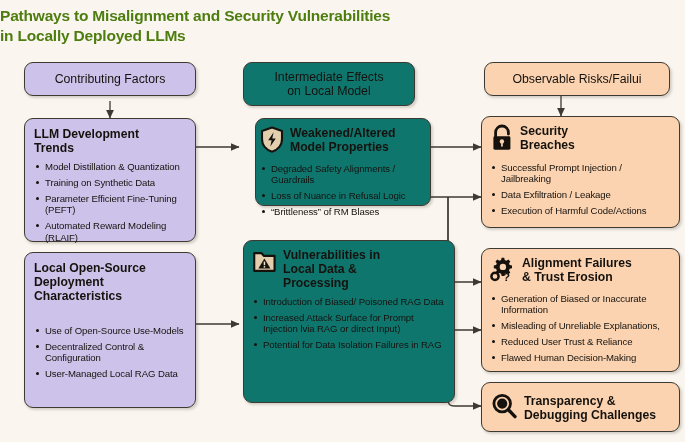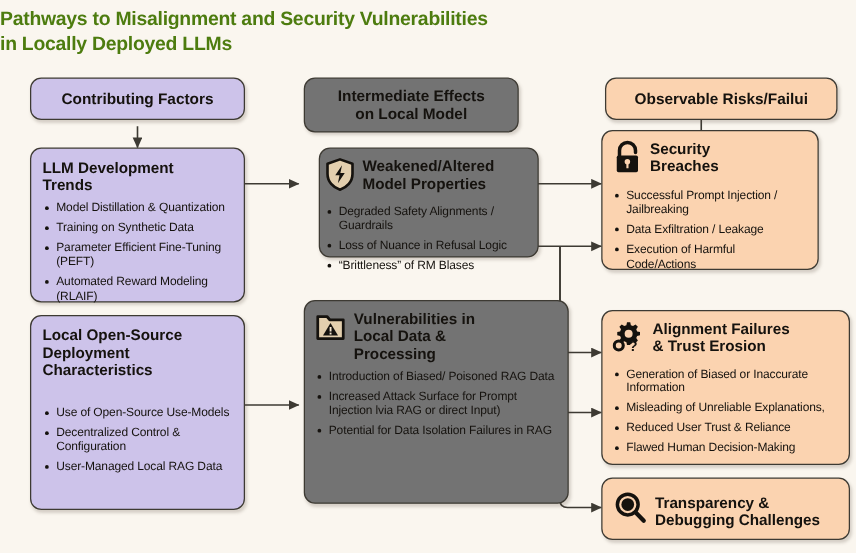--- a/index.html
+++ b/index.html
@@ -23,21 +23,21 @@
   
   .box{
     position:absolute;
     border-radius:9px;
     border:1.4px solid #3d3a33;
     box-sizing:border-box;
     box-shadow:1.5px 2px 2.5px rgba(80,70,55,.22);
   }
   .hdr{
     display:flex;align-items:center;justify-content:center;
-    text-align:center;font-weight:bold;font-size:12.3px;line-height:14.5px;
+    text-align:center;font-weight:normal;font-size:12.3px;line-height:14.5px;
   }
   .cardtitle{
     font-weight:bold;font-size:12.2px;line-height:14px;
     margin:0;padding:0;
   }
   ul.bl{
     list-style:none;margin:0;padding:0;
   }
   ul.bl li{
     position:relative;
@@ -45,21 +45,21 @@
     font-size:9.6px;line-height:11.4px;
     margin-bottom:4.5px;
     letter-spacing:-0.1px;
   }
   ul.bl li:before{
     content:"";position:absolute;left:2px;top:4px;
     width:3px;height:3px;border-radius:50%;background:#15120e;
   }
 
   .purple{background:#cdc3ea;}
-  .beige{background:#737373;}
+  .beige{background:#0f766e;}
   .peach{background:#fbd3b0;}
 
   
   .trow{display:flex;align-items:flex-start;gap:6px;}
   .ico{flex:0 0 auto;display:block;}
   .tt{flex:1 1 auto;}
 
   
   svg.wires{position:absolute;left:0;top:0;width:685px;height:442px;pointer-events:none;}
 </style>
@@ -183,21 +183,21 @@
       <li>Introduction of Biased/ Poisoned RAG Data</li>
       <li>Increased Attack Surface for Prompt Injection lvia RAG or direct Input)</li>
       <li>Potential for Data Isolation Failures in RAG</li>
     </ul>
   </div>
 
   <div class="box peach hdr" style="left:484px;top:62px;width:186px;height:34px;">
     <span>Observable Risks/Failui</span>
   </div>
 
-  <div class="box peach" style="left:481px;top:104px;width:174px;height:112px;padding:7px 8px 5px 8px;">
+  <div class="box peach" style="left:481px;top:116px;width:199px;height:112px;padding:7px 8px 5px 8px;">
     <div class="trow">
       <span class="ico">
         <svg width="24" height="28" viewBox="0 0 24 28">
           <path d="M5.6 12.5 V8.4 A6.4 6.4 0 0 1 18.4 8.4 V10" fill="none" stroke="#15120e" stroke-width="2.8" stroke-linecap="round"></path>
           <rect x="3.4" y="12.3" width="17" height="13.4" rx="1.4" fill="#15120e"></rect>
           <circle cx="11.9" cy="17.4" r="2.2" fill="#fbd3b0"></circle>
           <rect x="11.1" y="18.4" width="1.7" height="4.2" fill="#fbd3b0"></rect>
         </svg>
       </span>
       <span class="tt cardtitle">

